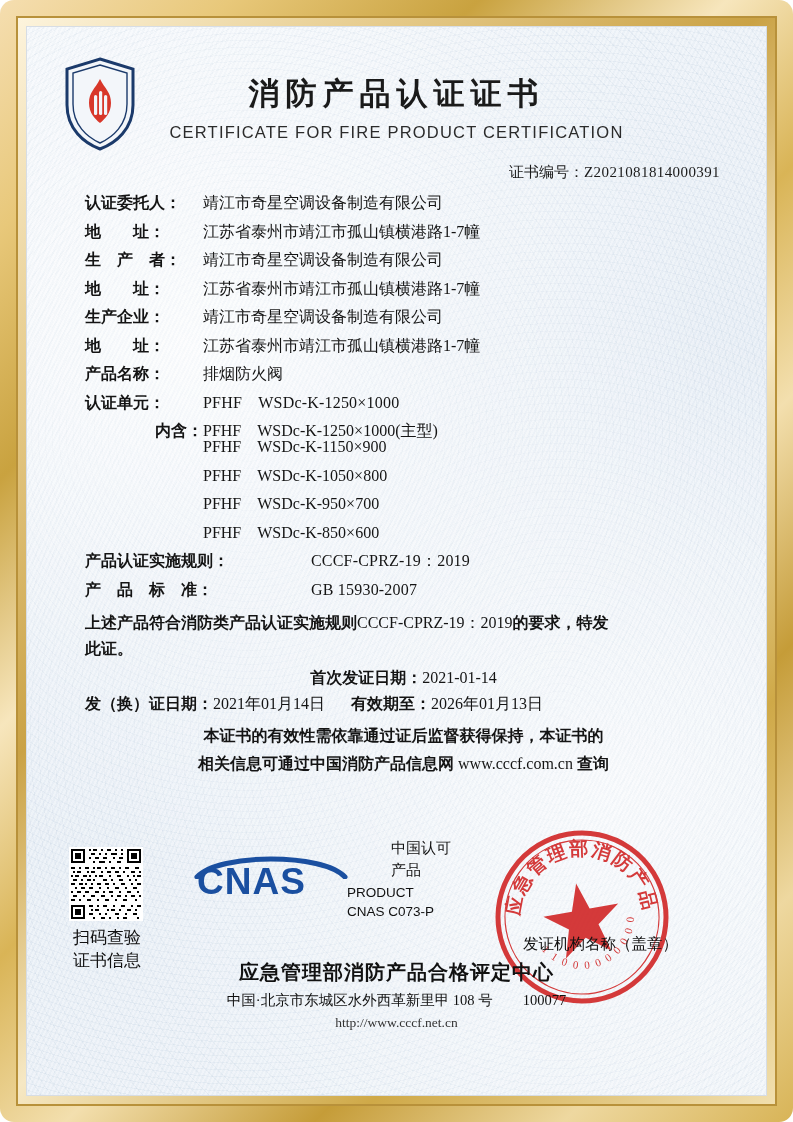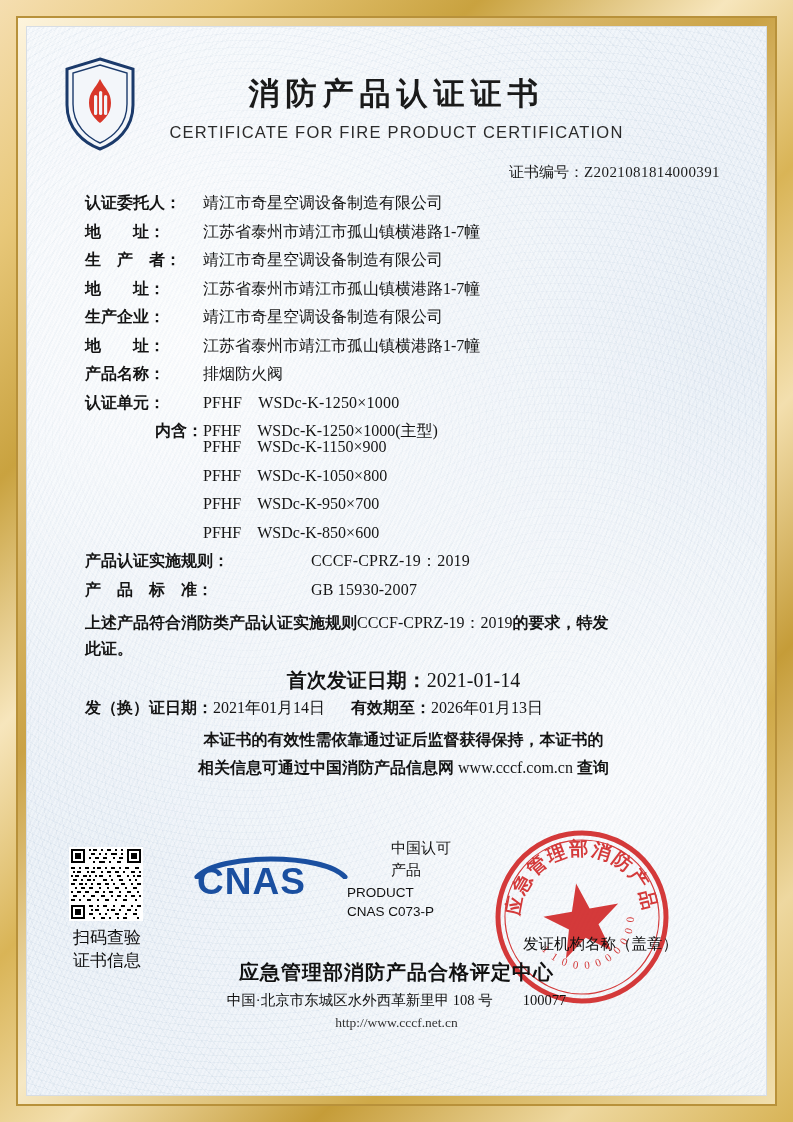--- a/index.html
+++ b/index.html
@@ -9,20 +9,21 @@
     font-family:"Liberation Serif", serif;
     overflow:hidden;
   }
   .page{
     position:relative;
     width:793px;height:1122px;
     box-sizing:border-box;
     background:
       linear-gradient(135deg,#f5deb0 0%,#e8c87a 12%,#c9a23f 25%,#f7e6bd 38%,#d9b456 50%,#f3dfae 62%,#c59c38 75%,#eed8a0 88%,#d8b457 100%);
     padding:16px;
+    border-radius:14px;
   }
   .gold-inner{
     position:absolute;
     left:16px;top:16px;right:16px;bottom:16px;
     border:2px solid #b8913a;
     box-sizing:border-box;
     background:
       linear-gradient(135deg,#fdf4dd 0%,#e6cb8b 20%,#caa245 40%,#f6e8c4 58%,#cfa948 78%,#f1dfae 100%);
     padding:10px;
   }
@@ -104,21 +105,21 @@
     margin-bottom:12.5px;padding-left:118px;
   }
 
   .para{
     margin-top:2px;
     font-size:16px;line-height:1.62;
   }
   .para .b{font-weight:bold;}
 
   .first-date{
-    text-align:center;margin-top:8px;margin-bottom:10px;font-size:20px;
+    text-align:center;margin-top:8px;margin-bottom:10px;font-size:16px;
   }
   .first-date .b{font-weight:bold;}
   .issue-row{
     display:flex;align-items:baseline;margin-bottom:8px;font-size:16px;
   }
   .issue-row .b{font-weight:bold;}
   .issue-gap{display:inline-block;width:26px;}
 
   .validity{
     margin-top:10px;

